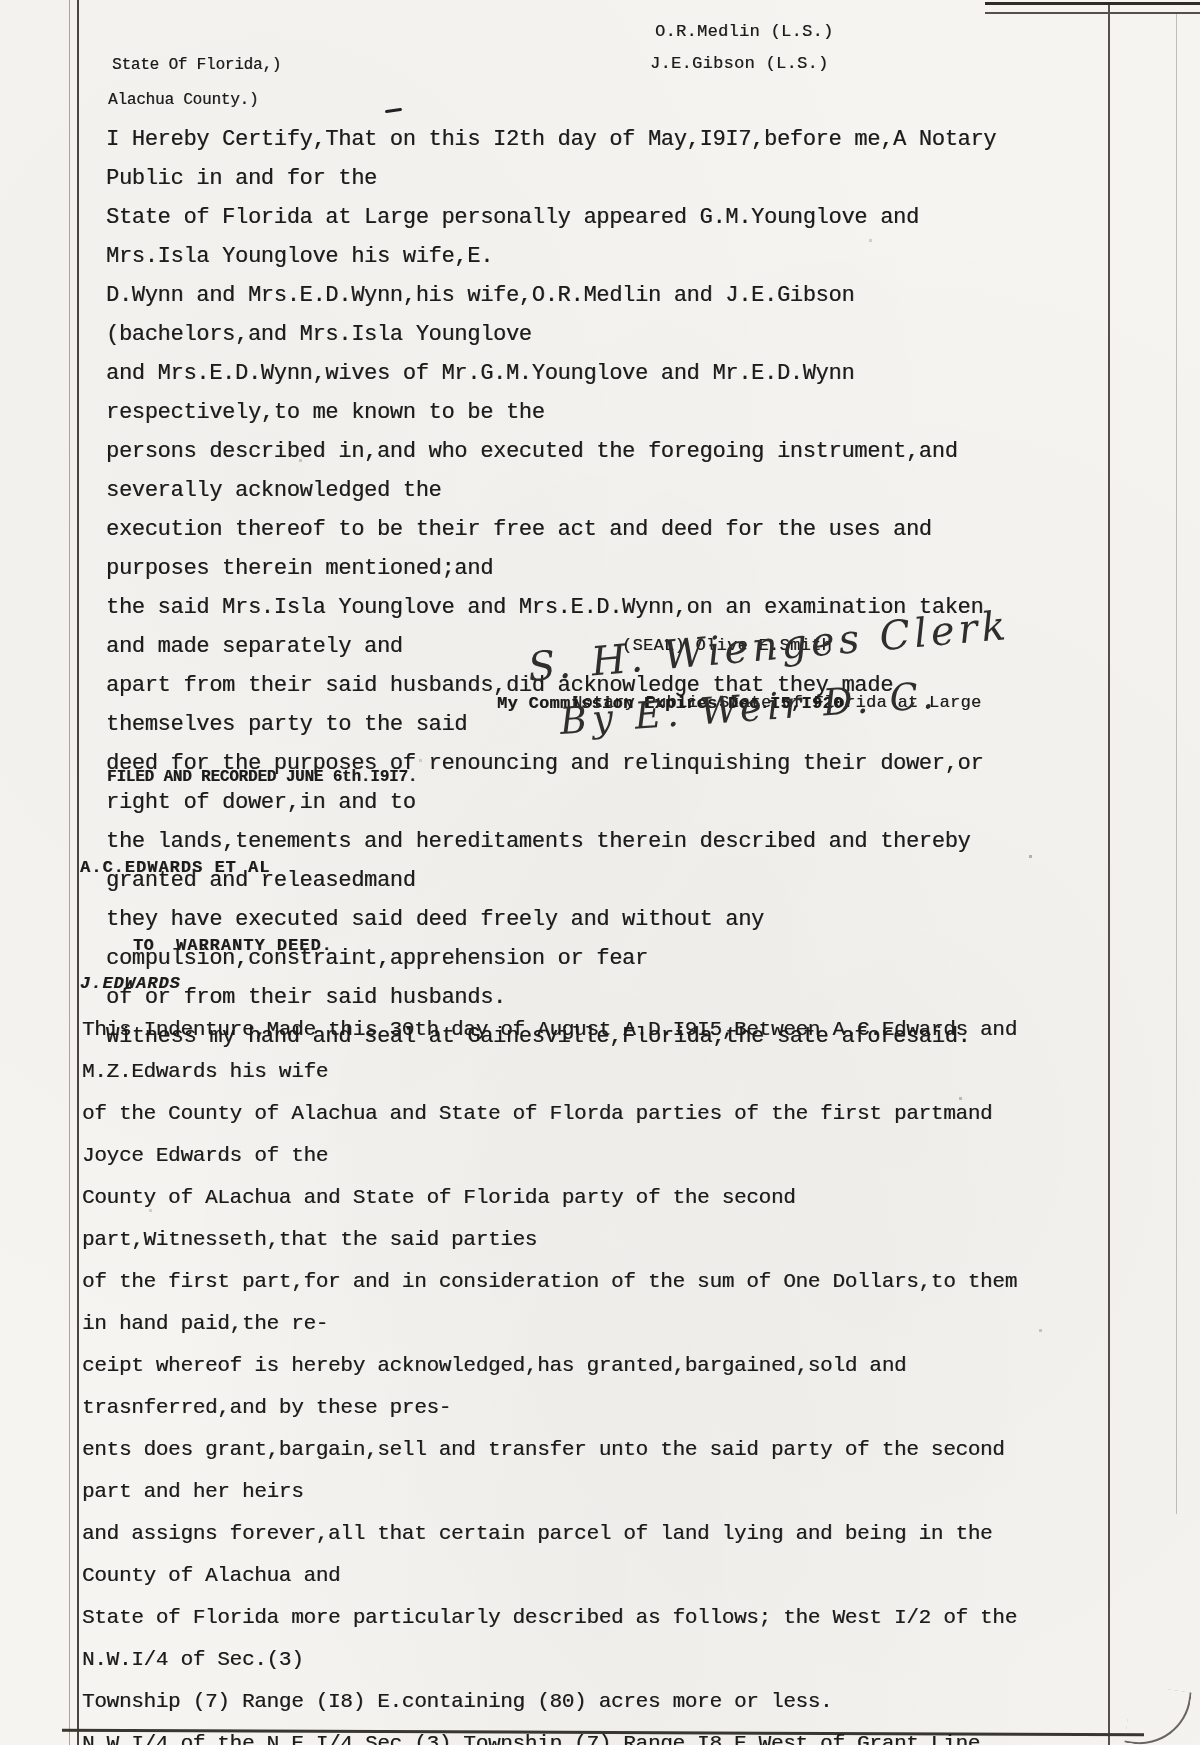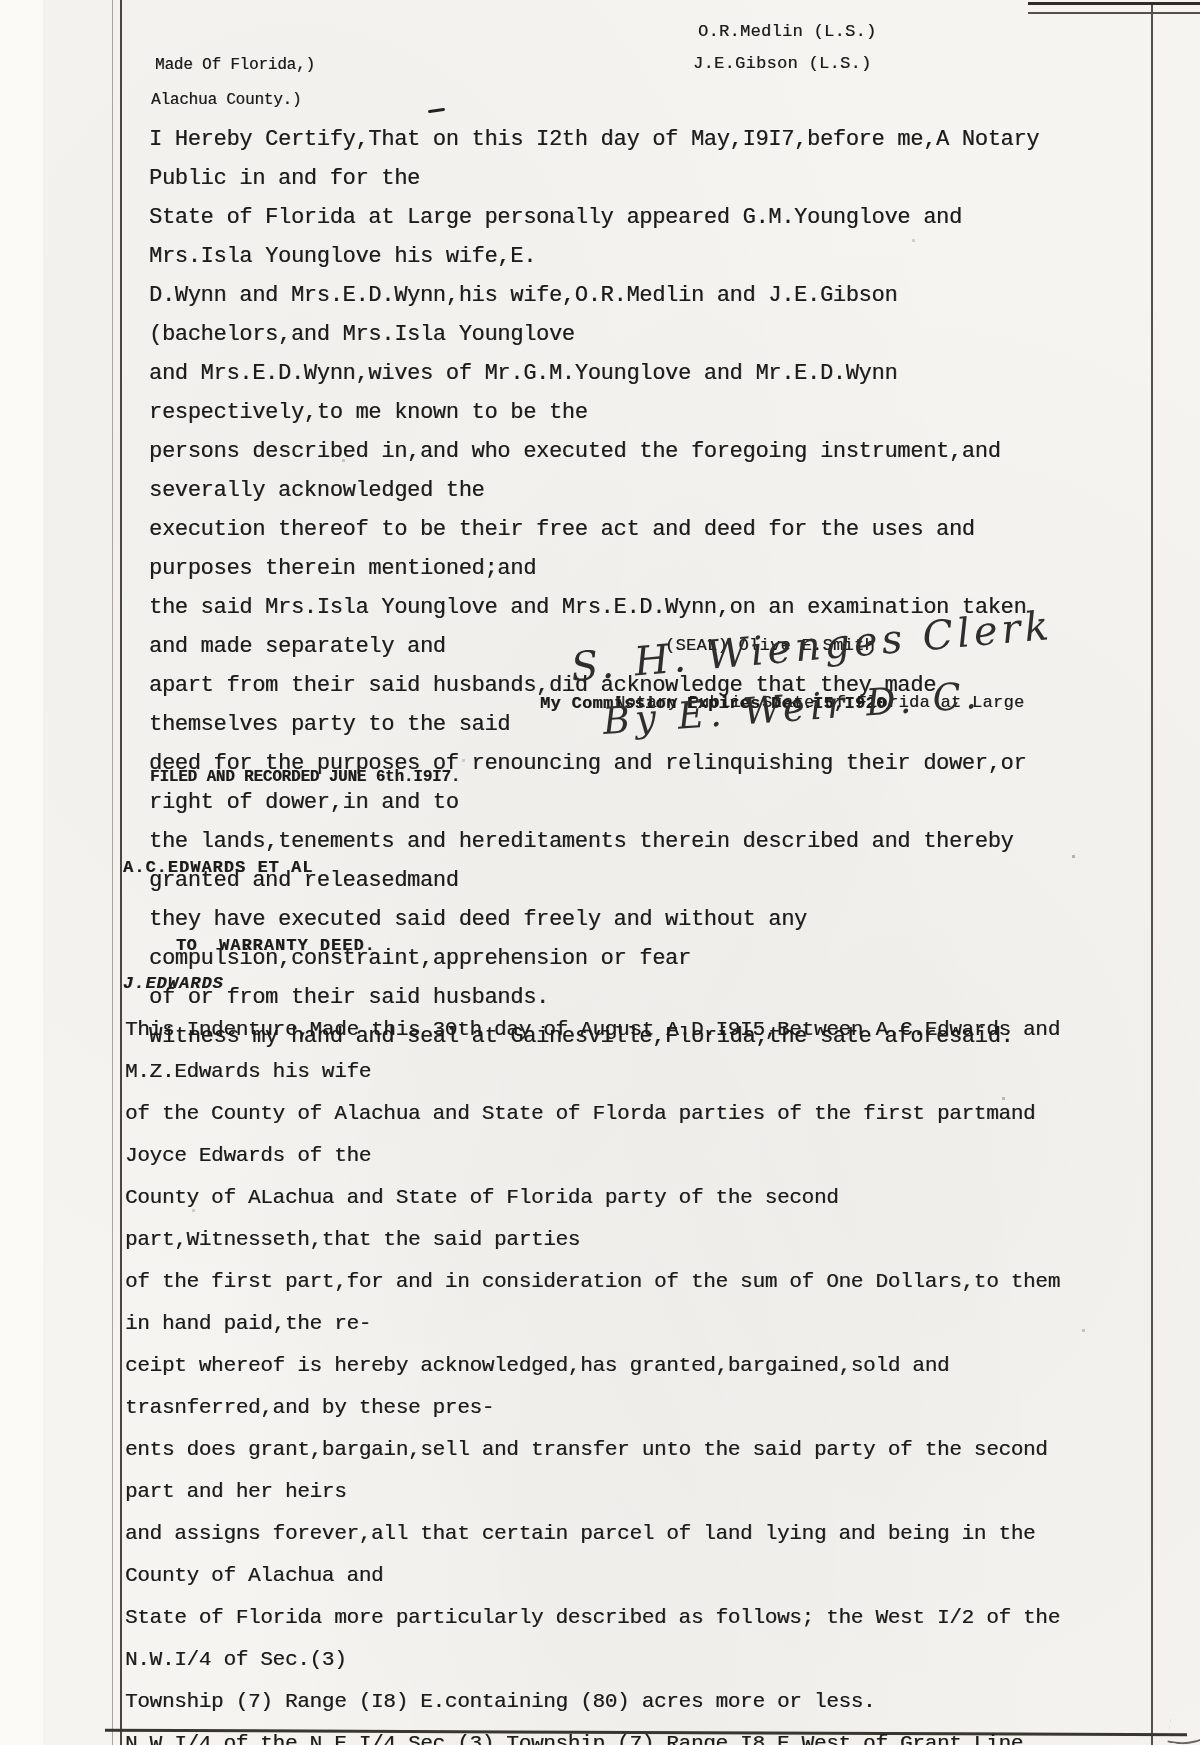--- a/index.html
+++ b/index.html
@@ -8,21 +8,20 @@
     background:#fbfaf7;
     font-family:"Liberation Mono","DejaVu Sans Mono",monospace;
   }
   .page{
     position:absolute;inset:0;
     background:
       radial-gradient(ellipse at 22% 28%, rgba(0,0,0,0.018), transparent 55%),
       radial-gradient(ellipse at 75% 65%, rgba(0,0,0,0.022), transparent 60%),
       radial-gradient(ellipse at 50% 90%, rgba(0,0,0,0.02), transparent 55%),
       #f5f4f0;
-    margin-left: 43px;
   }
   .typed{
     position:absolute;color:#1b1b1b;white-space:pre-wrap;
     text-shadow:0.5px 0.2px 0.6px rgba(25,25,25,0.55);
   }
   .cert-body{
     left:106px;top:120px;width:900px;
     font-size:22px;line-height:39px;letter-spacing:-0.3px;
   }
   .deed-body{
@@ -69,21 +68,21 @@
   <div class="rule" style="left:1108px;top:2px;width:2px;height:1743px;background:#55514a;"></div>
   <div class="rule faint" style="left:1176px;top:14px;width:1px;height:1500px;opacity:0.7;"></div>
   <div class="rule" style="left:985px;top:2px;width:215px;height:3px;background:#2f2c27;"></div>
   <div class="rule" style="left:985px;top:12px;width:215px;height:2px;background:#55514a;"></div>
   <div class="rule" style="left:62px;top:1731px;width:1082px;height:3px;background:#39362f;transform:rotate(0.25deg);"></div>
   <div class="curl"></div>
   <div class="specks"></div>
   <div class="mark" style="left:385px;top:109px;width:17px;height:3px;transform:rotate(-8deg);border-radius:2px;"></div>
 
   <div class="typed line17" style="left:655px;top:22px;">O.R.Medlin (L.S.)</div>
-  <div class="typed line16" style="left:112px;top:56px;">Made Of Florida,)</div>
+  <div class="typed line16" style="left:112px;top:56px;">State Of Florida,)</div>
   <div class="typed line17" style="left:650px;top:54px;">J.E.Gibson (L.S.)</div>
   <div class="typed line16" style="left:108px;top:91px;">Alachua County.)</div>
 
   <div class="typed cert-body">I Hereby Certify,That on this I2th day of May,I9I7,before me,A Notary Public in and for the
 State of Florida at Large personally appeared G.M.Younglove and Mrs.Isla Younglove his wife,E.
 D.Wynn and Mrs.E.D.Wynn,his wife,O.R.Medlin and J.E.Gibson (bachelors,and Mrs.Isla Younglove
 and Mrs.E.D.Wynn,wives of Mr.G.M.Younglove and Mr.E.D.Wynn respectively,to me known to be the
 persons described in,and who executed the foregoing instrument,and severally acknowledged the
 execution thereof to be their free act and deed for the uses and purposes therein mentioned;and
 the said Mrs.Isla Younglove and Mrs.E.D.Wynn,on an examination taken and made separately and

